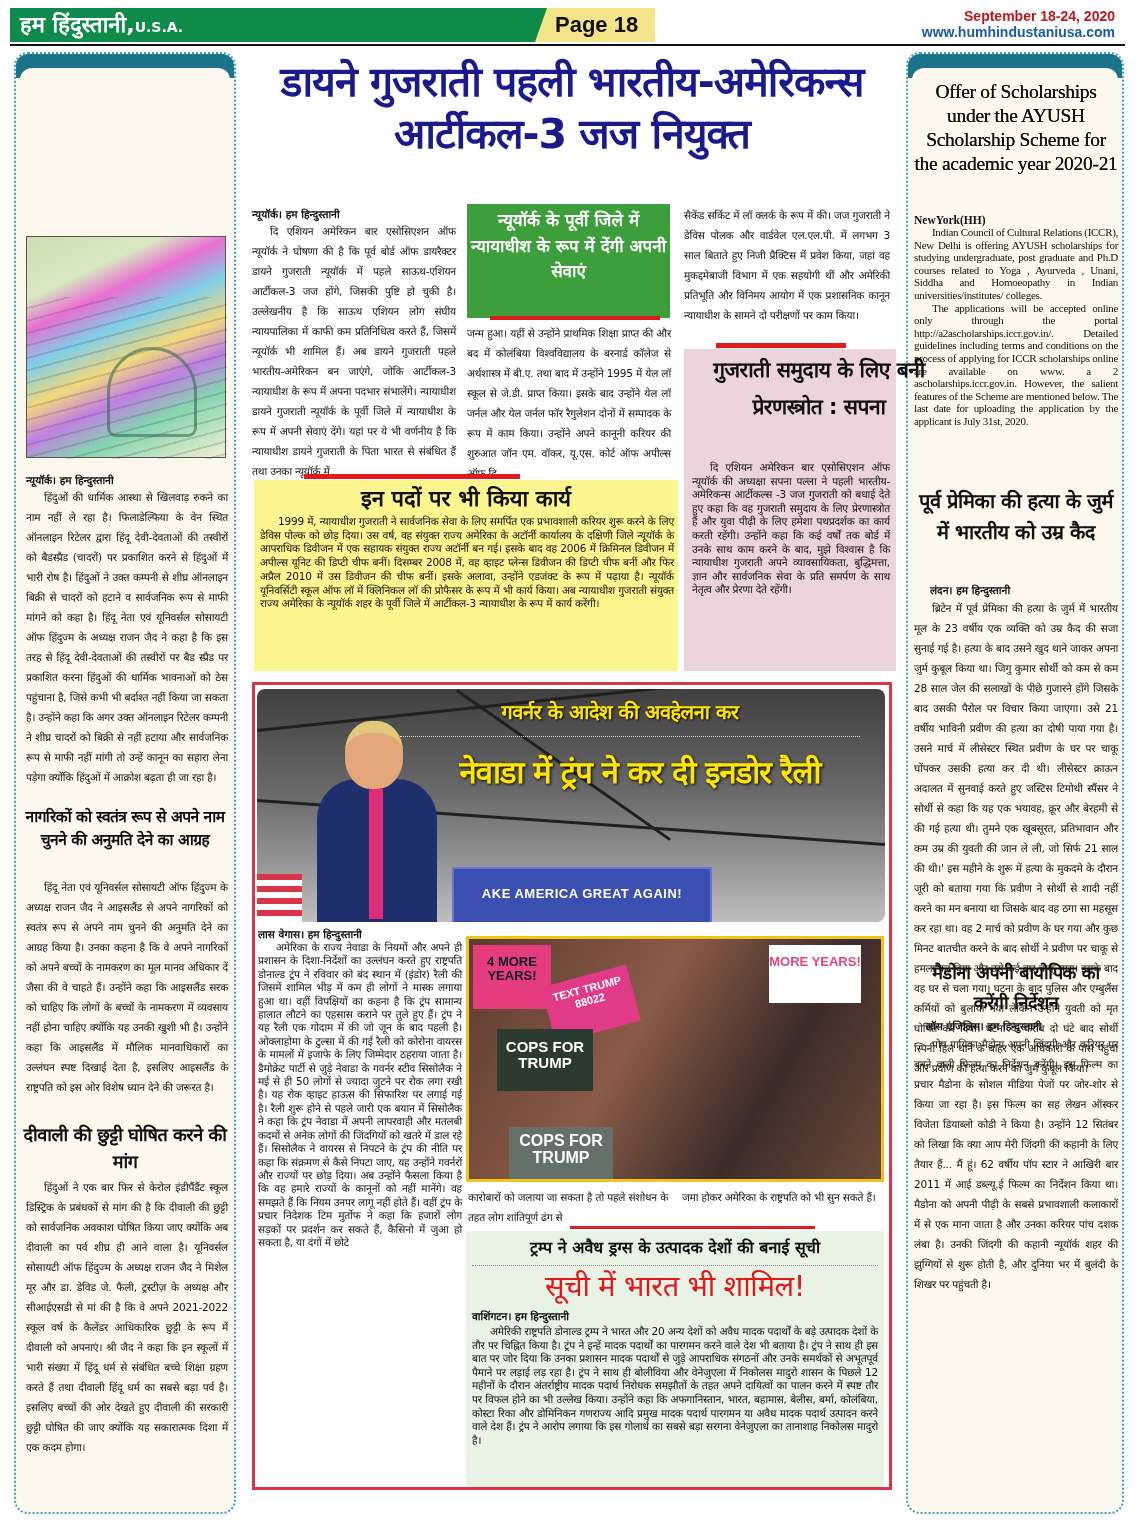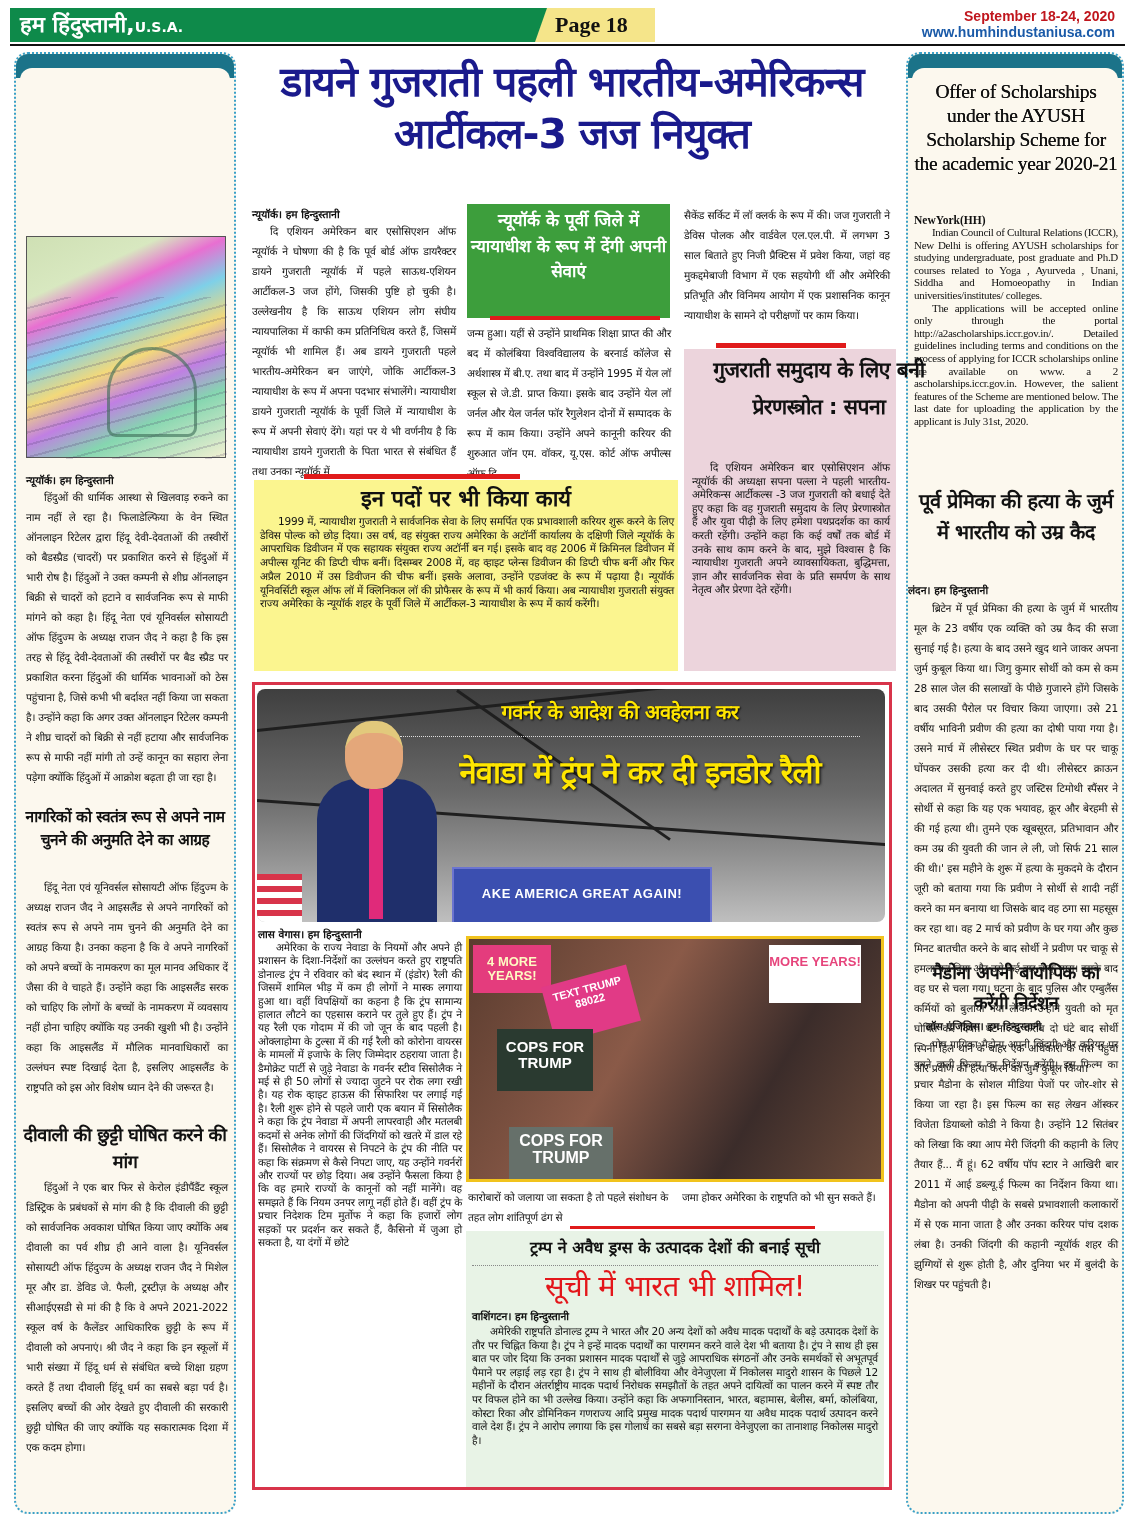--- a/index.html
+++ b/index.html
@@ -4,21 +4,21 @@
 <style>
 *{box-sizing:border-box;margin:0;padding:0}
 body{width:1135px;height:1524px;background:#fff;font-family:"DejaVu Sans",sans-serif;color:#111;position:relative;overflow:hidden}
 .abs{position:absolute}
 
 #masthead{left:10px;top:8px;width:1115px;height:36px}
 #mh-green{left:0;top:0;width:555px;height:34px;background:#0e8a4a;clip-path:polygon(0 0,100% 0,95% 100%,0 100%)}
 #mh-title{left:10px;top:2px;color:#fff;font-size:22px;font-weight:bold;line-height:30px;white-space:nowrap}
 #mh-usa{font-size:14px;}
 #mh-page-box{left:525px;top:0;width:120px;height:34px;background:#f5e58a;clip-path:polygon(10% 0,100% 0,100% 100%,0 100%)}
-#mh-page{left:545px;top:2px;font-size:22px;font-weight:bold;line-height:30px;font-family:Liberation Serif, serif}
+#mh-page{left:545px;top:2px;font-size:22px;font-weight:bold;line-height:30px;font-family:Liberation Sans, sans-serif}
 #mh-date{right:10px;top:0;text-align:right;font-family:"Liberation Sans",sans-serif;font-weight:bold;font-size:14px;line-height:16px}
 #mh-date .d{color:#c0161d}
 #mh-date .u{color:#1a5aa8}
 #mh-rule{left:0;top:36px;width:1115px;height:2px;background:#111}
 
 .sidebox{border:2px dotted #3aa0c8;border-radius:14px;background:#fcf8ee;overflow:hidden}
 .sidebox .cap{position:absolute;left:-2px;top:-2px;right:-2px;height:26px;background:#1b7389;border-radius:14px 14px 0 0}
 .sidebox .capinner{position:absolute;left:4px;right:4px;top:14px;height:20px;background:#fcf8ee;border-radius:12px 12px 0 0}
 .hd{font-weight:bold;text-align:center;color:#111;font-family:"DejaVu Sans",sans-serif;letter-spacing:-0.5px}
 .dl{font-weight:bold;font-size:10.5px;line-height:13px}
@@ -35,21 +35,21 @@
 #left-h2{left:6px;top:752px;width:206px;font-size:15.5px;line-height:23px}
 #left-b2{left:10px;top:823px;width:202px}
 #left-h3{left:6px;top:1067px;width:206px;font-size:18px;line-height:27px}
 #left-b3{left:10px;top:1123px;width:202px}
 
 #right{left:906px;top:52px;width:218px;height:1462px}
 #right-h1{left:6px;top:26px;width:204px;font-family:"Liberation Serif",serif;font-size:19.5px;line-height:24px;letter-spacing:-0.3px;font-weight:normal;text-shadow:0 0 .6px #000}
 #right-dl1{left:6px;top:160px;font-family:"Liberation Serif",serif;font-size:11.5px}
 #right-b1{left:6px;top:172px;width:204px;font-family:"Liberation Serif",serif;font-size:11px;line-height:12.6px;letter-spacing:-0.3px}
 #right-h2{left:6px;top:432px;width:204px;font-size:20px;line-height:31px}
-#right-dl2{left:0;top:530px}
+#right-dl2{left:22px;top:530px}
 #right-b2{left:6px;top:544px;width:204px}
 #right-h3{left:6px;top:904px;width:204px;font-size:18px;line-height:30px}
 #right-dl3{left:18px;top:966px}
 #right-b3{left:6px;top:980px;width:204px}
 
 #main-h{left:252px;top:56px;width:640px;font-size:41px;line-height:52px;color:#1a1a8c;text-align:center;font-weight:bold;letter-spacing:-1px}
 #c-dl1{left:252px;top:208px}
 #c-b1{left:252px;top:221px;width:204px}
 #green-box{left:467px;top:204px;width:203px;height:114px;background:#3d9e3c}
 #green-h{left:467px;top:208px;width:203px;color:#fff;font-size:17px;line-height:25.5px;text-align:center;font-weight:bold}
@@ -73,21 +73,21 @@
 #trump-head{left:88px;top:32px;width:58px;height:68px;background:#e4a77a;border-radius:45%;border-top:12px solid #e2c97c}
 #trump-tie{left:112px;top:100px;width:14px;height:130px;background:#e02a7a}
 #flag{left:0;top:185px;width:45px;height:50px;background:repeating-linear-gradient(180deg,#d8344a 0 6px,#fff 6px 12px)}
 #banner{left:195px;top:178px;width:260px;height:60px;background:#3b4fb0;border:2px solid #6b74d0}
 #banner-t{left:195px;top:197px;width:260px;text-align:center;color:#fff;font-weight:bold;font-size:13px;font-family:"Liberation Sans",sans-serif;letter-spacing:.5px}
 #photo-h1{left:440px;top:698px;width:360px;text-align:center;color:#ffe600;font-size:20px;font-weight:bold;text-shadow:1px 1px 2px #000;letter-spacing:-0.5px}
 #photo-dots{left:400px;top:736px;width:460px;border-top:1px dotted #ddd}
 #photo-h2{left:405px;top:750px;width:470px;text-align:center;color:#ffe600;font-size:31px;font-weight:bold;text-shadow:1px 1px 3px #000;letter-spacing:-1px}
 #photo2{left:466px;top:936px;width:418px;height:246px;border:3px solid #f1c31d;background:linear-gradient(120deg,#5a3c2f,#8a5a48 40%,#3b2c2a 70%,#6a4a3a);overflow:hidden}
 .sign{position:absolute;font-family:"Liberation Sans",sans-serif;font-weight:bold;text-align:center;line-height:1.05}
-#s1{left:4px;top:6px;width:78px;height:48px;background:#e43c7d;color:#fef9c3;font-size:13px;padding-top:10px}
+#s1{left:4px;top:6px;width:78px;height:64px;background:#e43c7d;color:#0f172a;font-size:13px;padding-top:10px}
 #s2{left:78px;top:36px;width:88px;height:58px;background:#e13a86;color:#fff;font-size:11px;padding-top:8px;transform:rotate(-15deg)}
 #s3{left:28px;top:90px;width:96px;height:62px;background:#2a3a30;color:#fff;font-size:15px;padding-top:10px}
 #s4{left:300px;top:6px;width:92px;height:58px;background:#fff;color:#e6457c;font-size:13px;padding-top:10px}
 #s5{left:40px;top:188px;width:104px;height:54px;background:#66706a;color:#fff;font-size:16px;padding-top:6px}
 #c-dl2{left:258px;top:928px}
 #c-b4{left:258px;top:941px;width:204px;font-size:10.5px;line-height:13.4px}
 #c-b5{left:468px;top:1187px;width:200px;text-indent:0}
 #c-b6{left:682px;top:1187px;width:200px;text-indent:0}
 #drug-red{left:570px;top:1226px;width:245px;height:3px;background:#e01b1b}
 #drug-box{left:466px;top:1231px;width:418px;height:256px;background:#e8f3e6}

